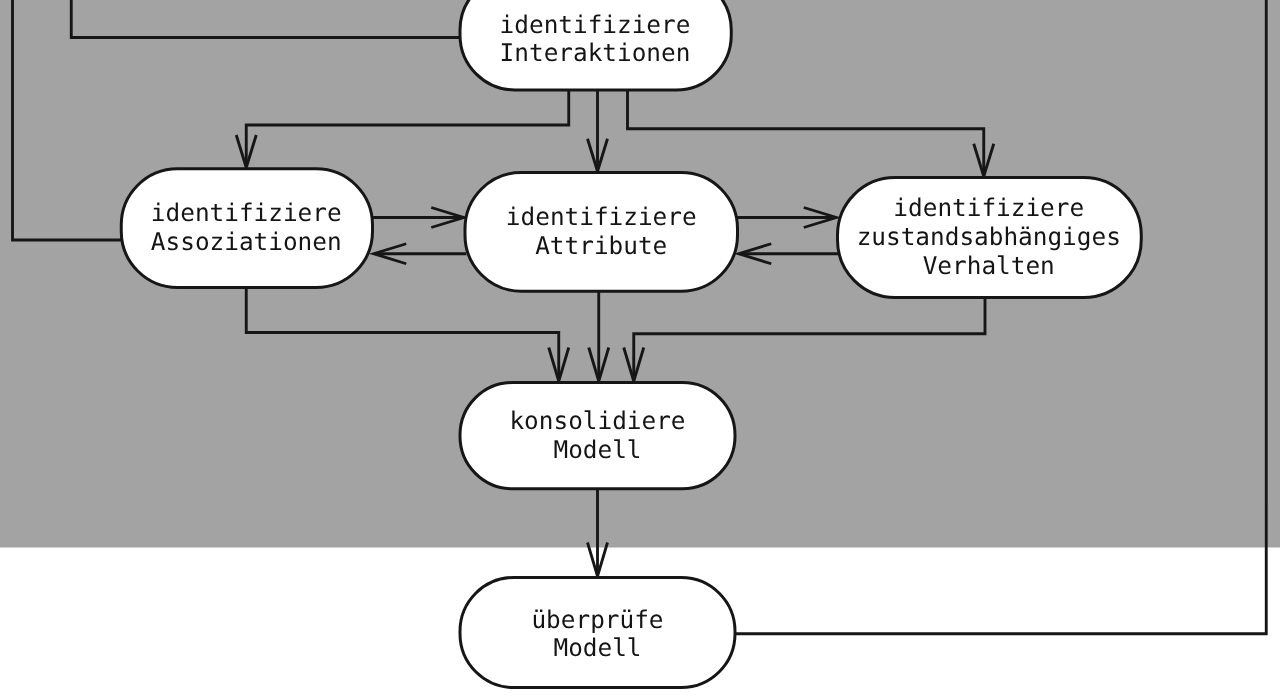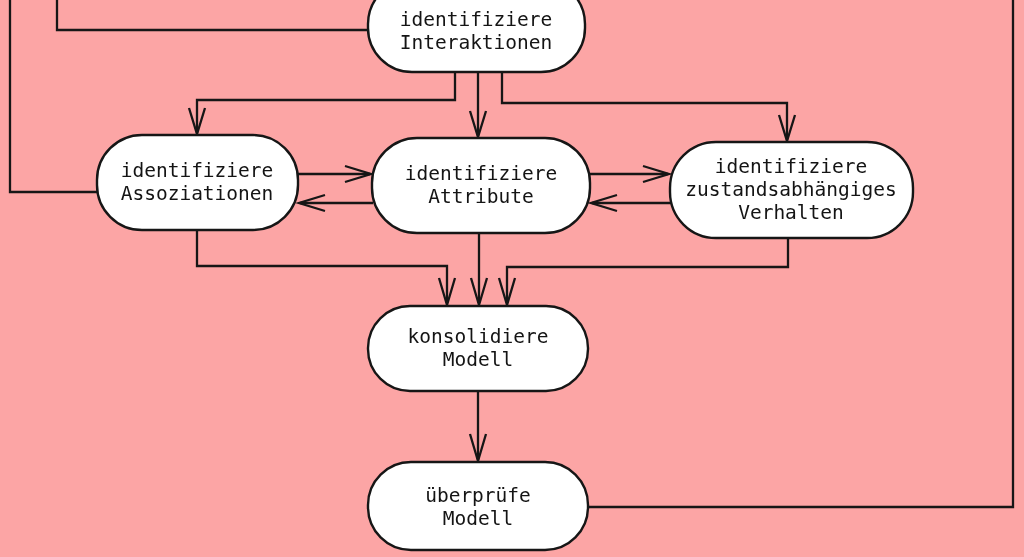--- a/index.html
+++ b/index.html
@@ -6,22 +6,22 @@
     margin: 0;
     padding: 0;
     background: #ffffff;
     width: 1024px;
     height: 557px;
     overflow: hidden;
   }
   .canvas {
     position: relative;
     width: 1024px;
-    height: 557px;
-    background: #fca5a5;
+    height: 438px;
+    background: #a3a3a3;
     text-decoration: underline;
   }
   svg { display: block; }
   .edge {
     fill: none;
     stroke: #161616;
     stroke-width: 2.3;
     stroke-linejoin: miter;
   }
   .head {

